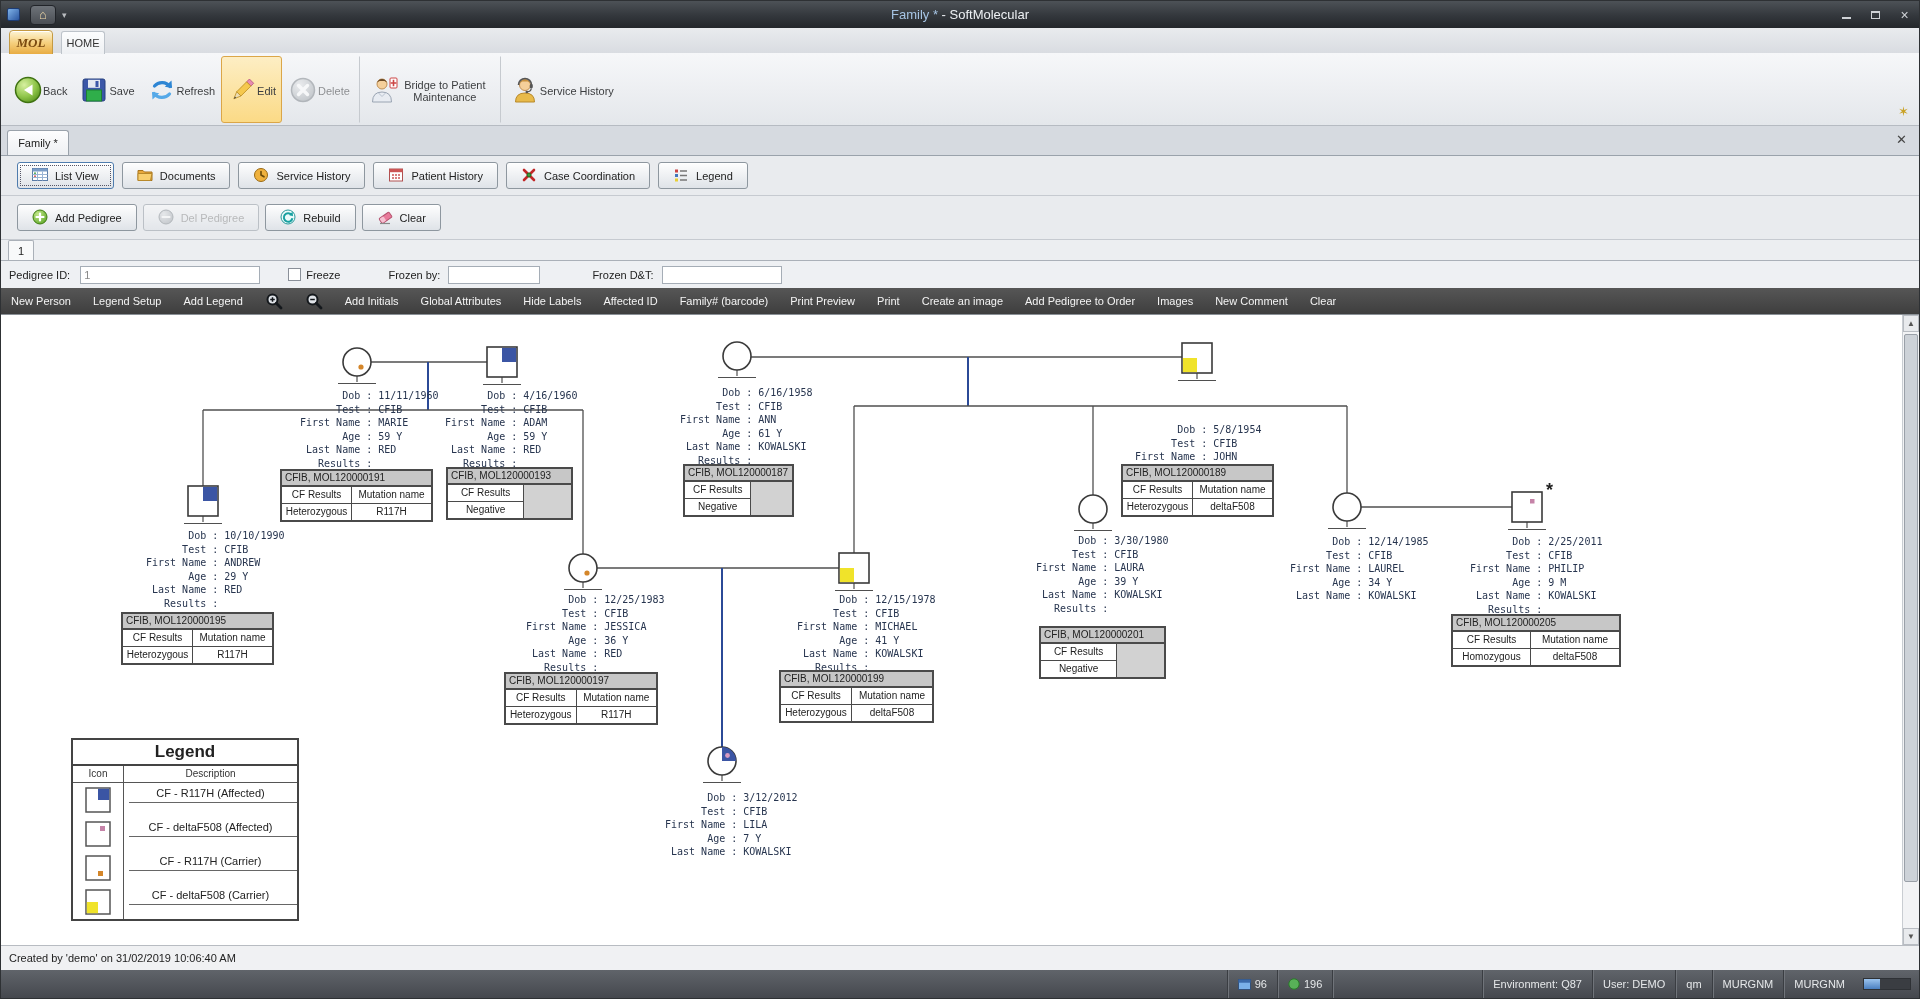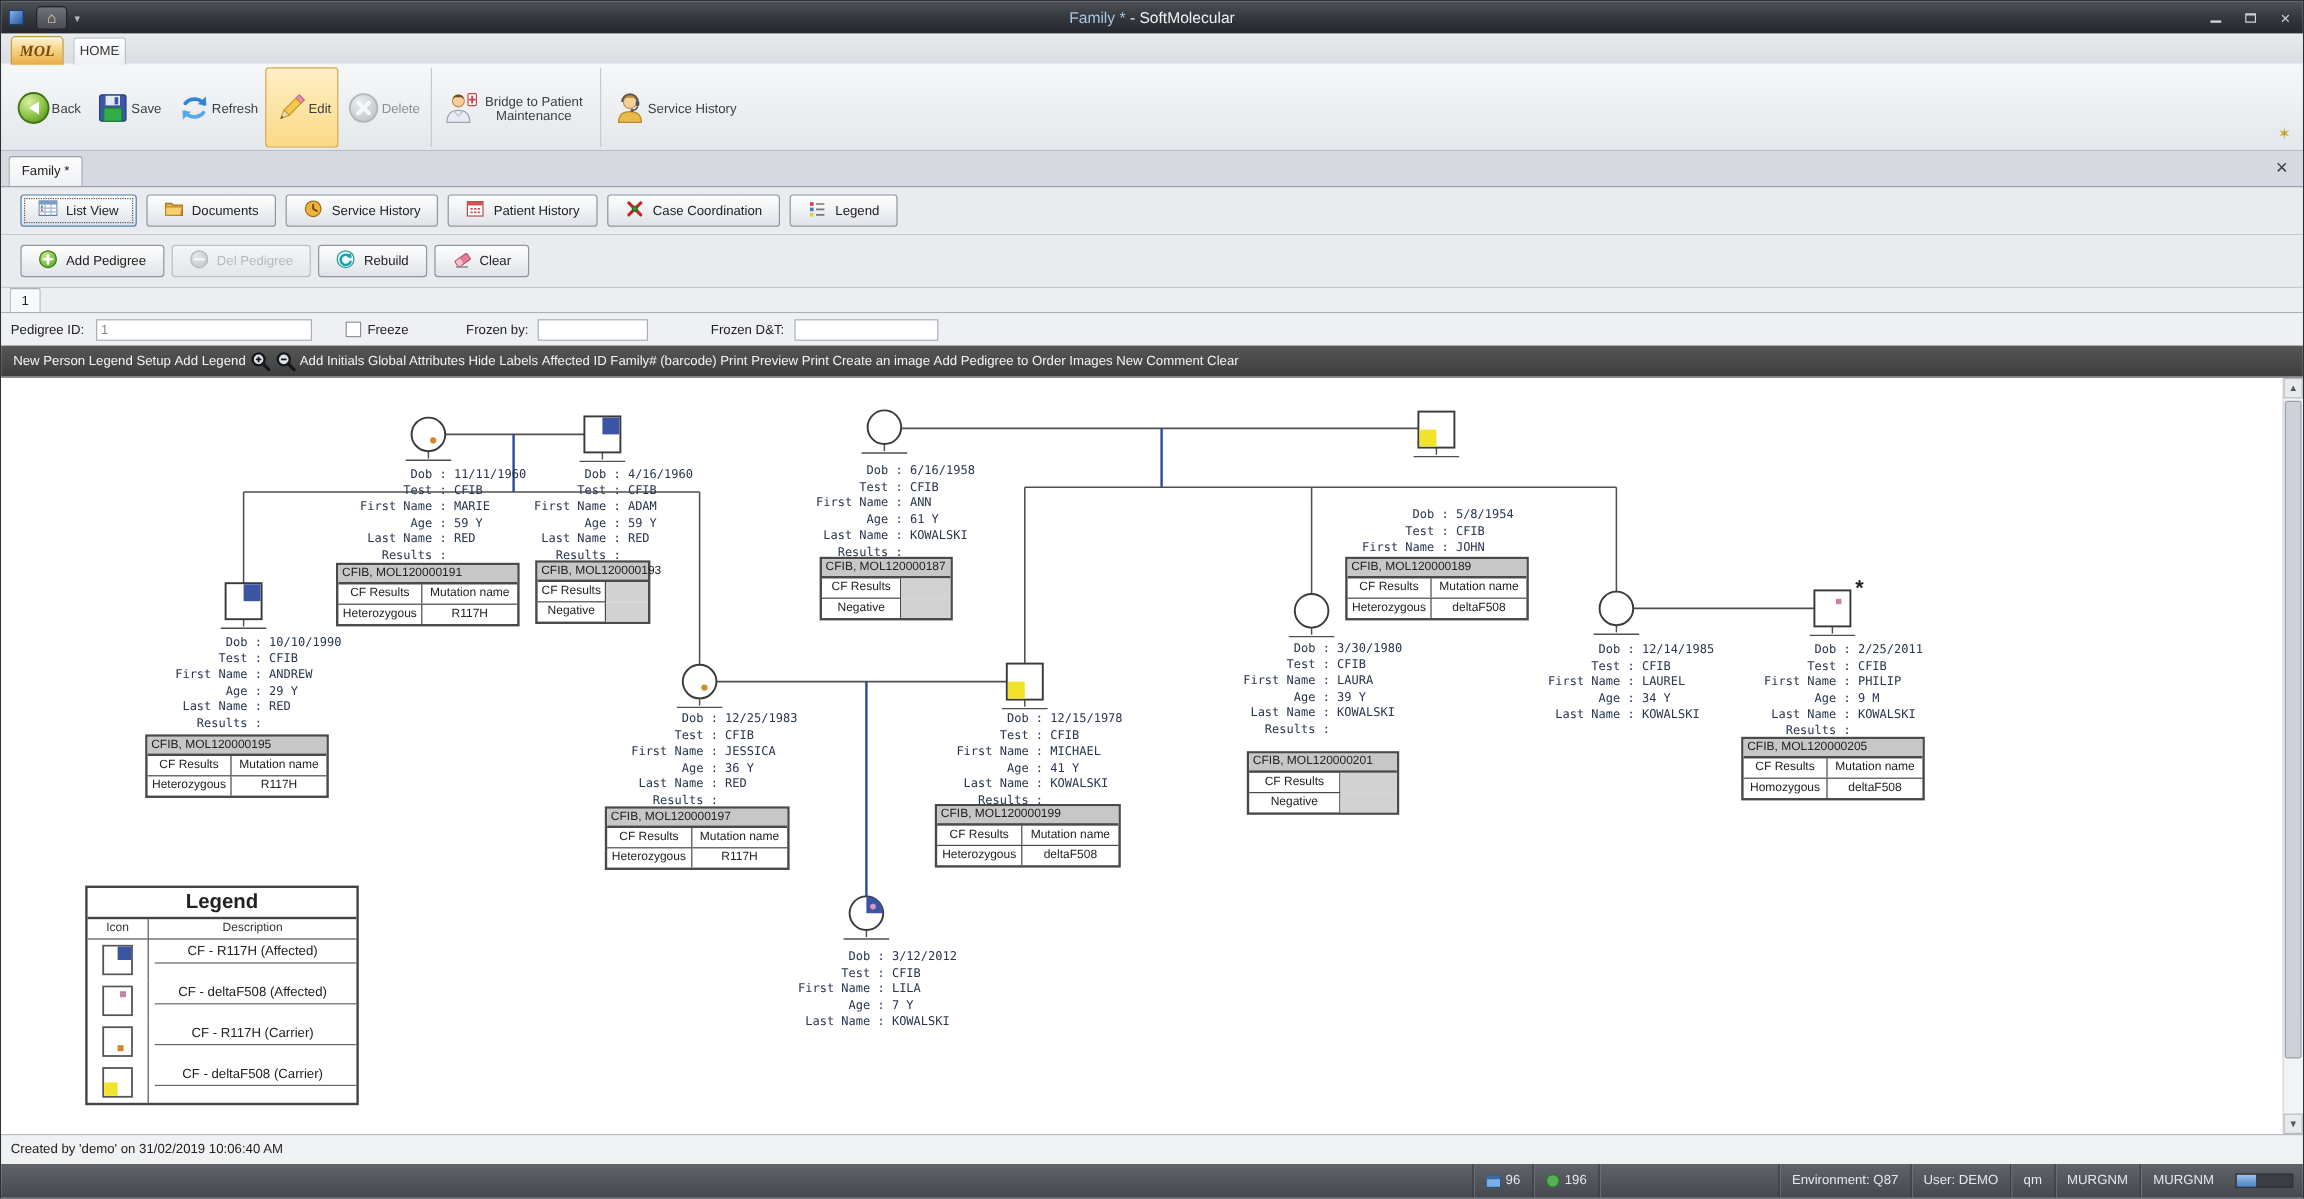--- a/index.html
+++ b/index.html
@@ -52,21 +52,21 @@
   .page-tab { width:26px; height:20px; background:#f8f9fa; border:1px solid #aab0b8; border-bottom:none; border-radius:2px 2px 0 0; display:flex; align-items:center; justify-content:center; font-size:11px; color:#222; }
   .ped-bar { height:27px; flex:0 0 27px; background:#eef0f3; display:flex; align-items:center; padding-left:8px; font-size:11px; color:#222; }
   .ped-input { height:18px; border:1px solid #a5adb6; background:#fff; font-size:11px; padding:0 3px; color:#8a8a8a; font-family:"Liberation Sans",sans-serif; }
   #pedIdInput { width:180px; margin-left:10px; }
   .freeze-wrap { margin-left:28px; display:flex; align-items:center; gap:5px; }
   .checkbox { width:13px; height:13px; border:1px solid #8a9099; background:#fff; }
   .lbl-frozenby { margin-left:48px; }
   #frozenByInput { width:92px; margin-left:8px; color:#222; }
   .lbl-frozendt { margin-left:52px; }
   #frozenDtInput { width:120px; margin-left:8px; color:#222; }
-  .chart-menu { height:26px; flex:0 0 26px; background:linear-gradient(#565656,#3e3e3e); display:flex; align-items:center; padding-left:10px; gap:3px; }
+  .chart-menu { height:26px; flex:0 0 26px; background:linear-gradient(#565656,#3e3e3e); display:flex; align-items:center; padding-left:10px; gap:22px; }
   .menu-item { color:#f4f4f4; font-size:11px; white-space:nowrap; }
   .menu-zoom { display:flex; align-items:center; }
 
   
   .canvas-wrap { flex:1; display:flex; border-top:1px solid #8a9096; background:#fff; min-height:0; }
   .canvas { position:relative; flex:1; background:#fff; overflow:hidden; }
   #chartSvg { position:absolute; left:0; top:0; }
   .pl-gray { stroke:#4f4f4f; stroke-width:1.3; }
   .pl-navy { stroke:#2b4a97; stroke-width:2; }
   .pl-tick { stroke:#4f4f4f; stroke-width:1.2; }
@@ -459,21 +459,21 @@
           <div class="pt-cols">
             <span class="pt-c1">CF Results</span>
             <span class="pt-c2">Mutation name</span>
           </div>
           <div class="pt-row">
             <span class="pt-c1">Heterozygous</span>
             <span class="pt-c2">R117H</span>
           </div>
         </div>
         <div class="plabel" style="left: 444px; top: 74px;"><div>       Dob : 4/16/1960</div><div>      Test : CFIB</div><div>First Name : ADAM</div><div>       Age : 59 Y</div><div> Last Name : RED</div><div>   Results : </div></div>
-        <div class="ptable pt-single" style="left: 445px; top: 152px; width: 96px;">
+        <div class="ptable pt-single" style="left: 445px; top: 152px; width: 127px;">
           <div class="pt-title">CFIB, MOL120000193</div>
           <div class="pt-cols">
             <span class="pt-c1">CF Results</span>
             <span class="pt-c2"></span>
           </div>
           <div class="pt-row">
             <span class="pt-c1">Negative</span>
             <span class="pt-c2"></span>
           </div>
         </div>
@@ -544,21 +544,21 @@
             <span class="pt-c1">CF Results</span>
             <span class="pt-c2"></span>
           </div>
           <div class="pt-row">
             <span class="pt-c1">Negative</span>
             <span class="pt-c2"></span>
           </div>
         </div>
         <div class="plabel" style="left: 1289px; top: 220px;"><div>       Dob : 12/14/1985</div><div>      Test : CFIB</div><div>First Name : LAUREL</div><div>       Age : 34 Y</div><div> Last Name : KOWALSKI</div></div>
         <div class="plabel" style="left: 1469px; top: 220px;"><div>       Dob : 2/25/2011</div><div>      Test : CFIB</div><div>First Name : PHILIP</div><div>       Age : 9 M</div><div> Last Name : KOWALSKI</div><div>   Results : </div></div>
-        <div class="ptable" style="left: 1450px; top: 299px; width: 153px;">
+        <div class="ptable" style="left: 1450px; top: 299px; width: 170px;">
           <div class="pt-title">CFIB, MOL120000205</div>
           <div class="pt-cols">
             <span class="pt-c1">CF Results</span>
             <span class="pt-c2">Mutation name</span>
           </div>
           <div class="pt-row">
             <span class="pt-c1">Homozygous</span>
             <span class="pt-c2">deltaF508</span>
           </div>
         </div>

